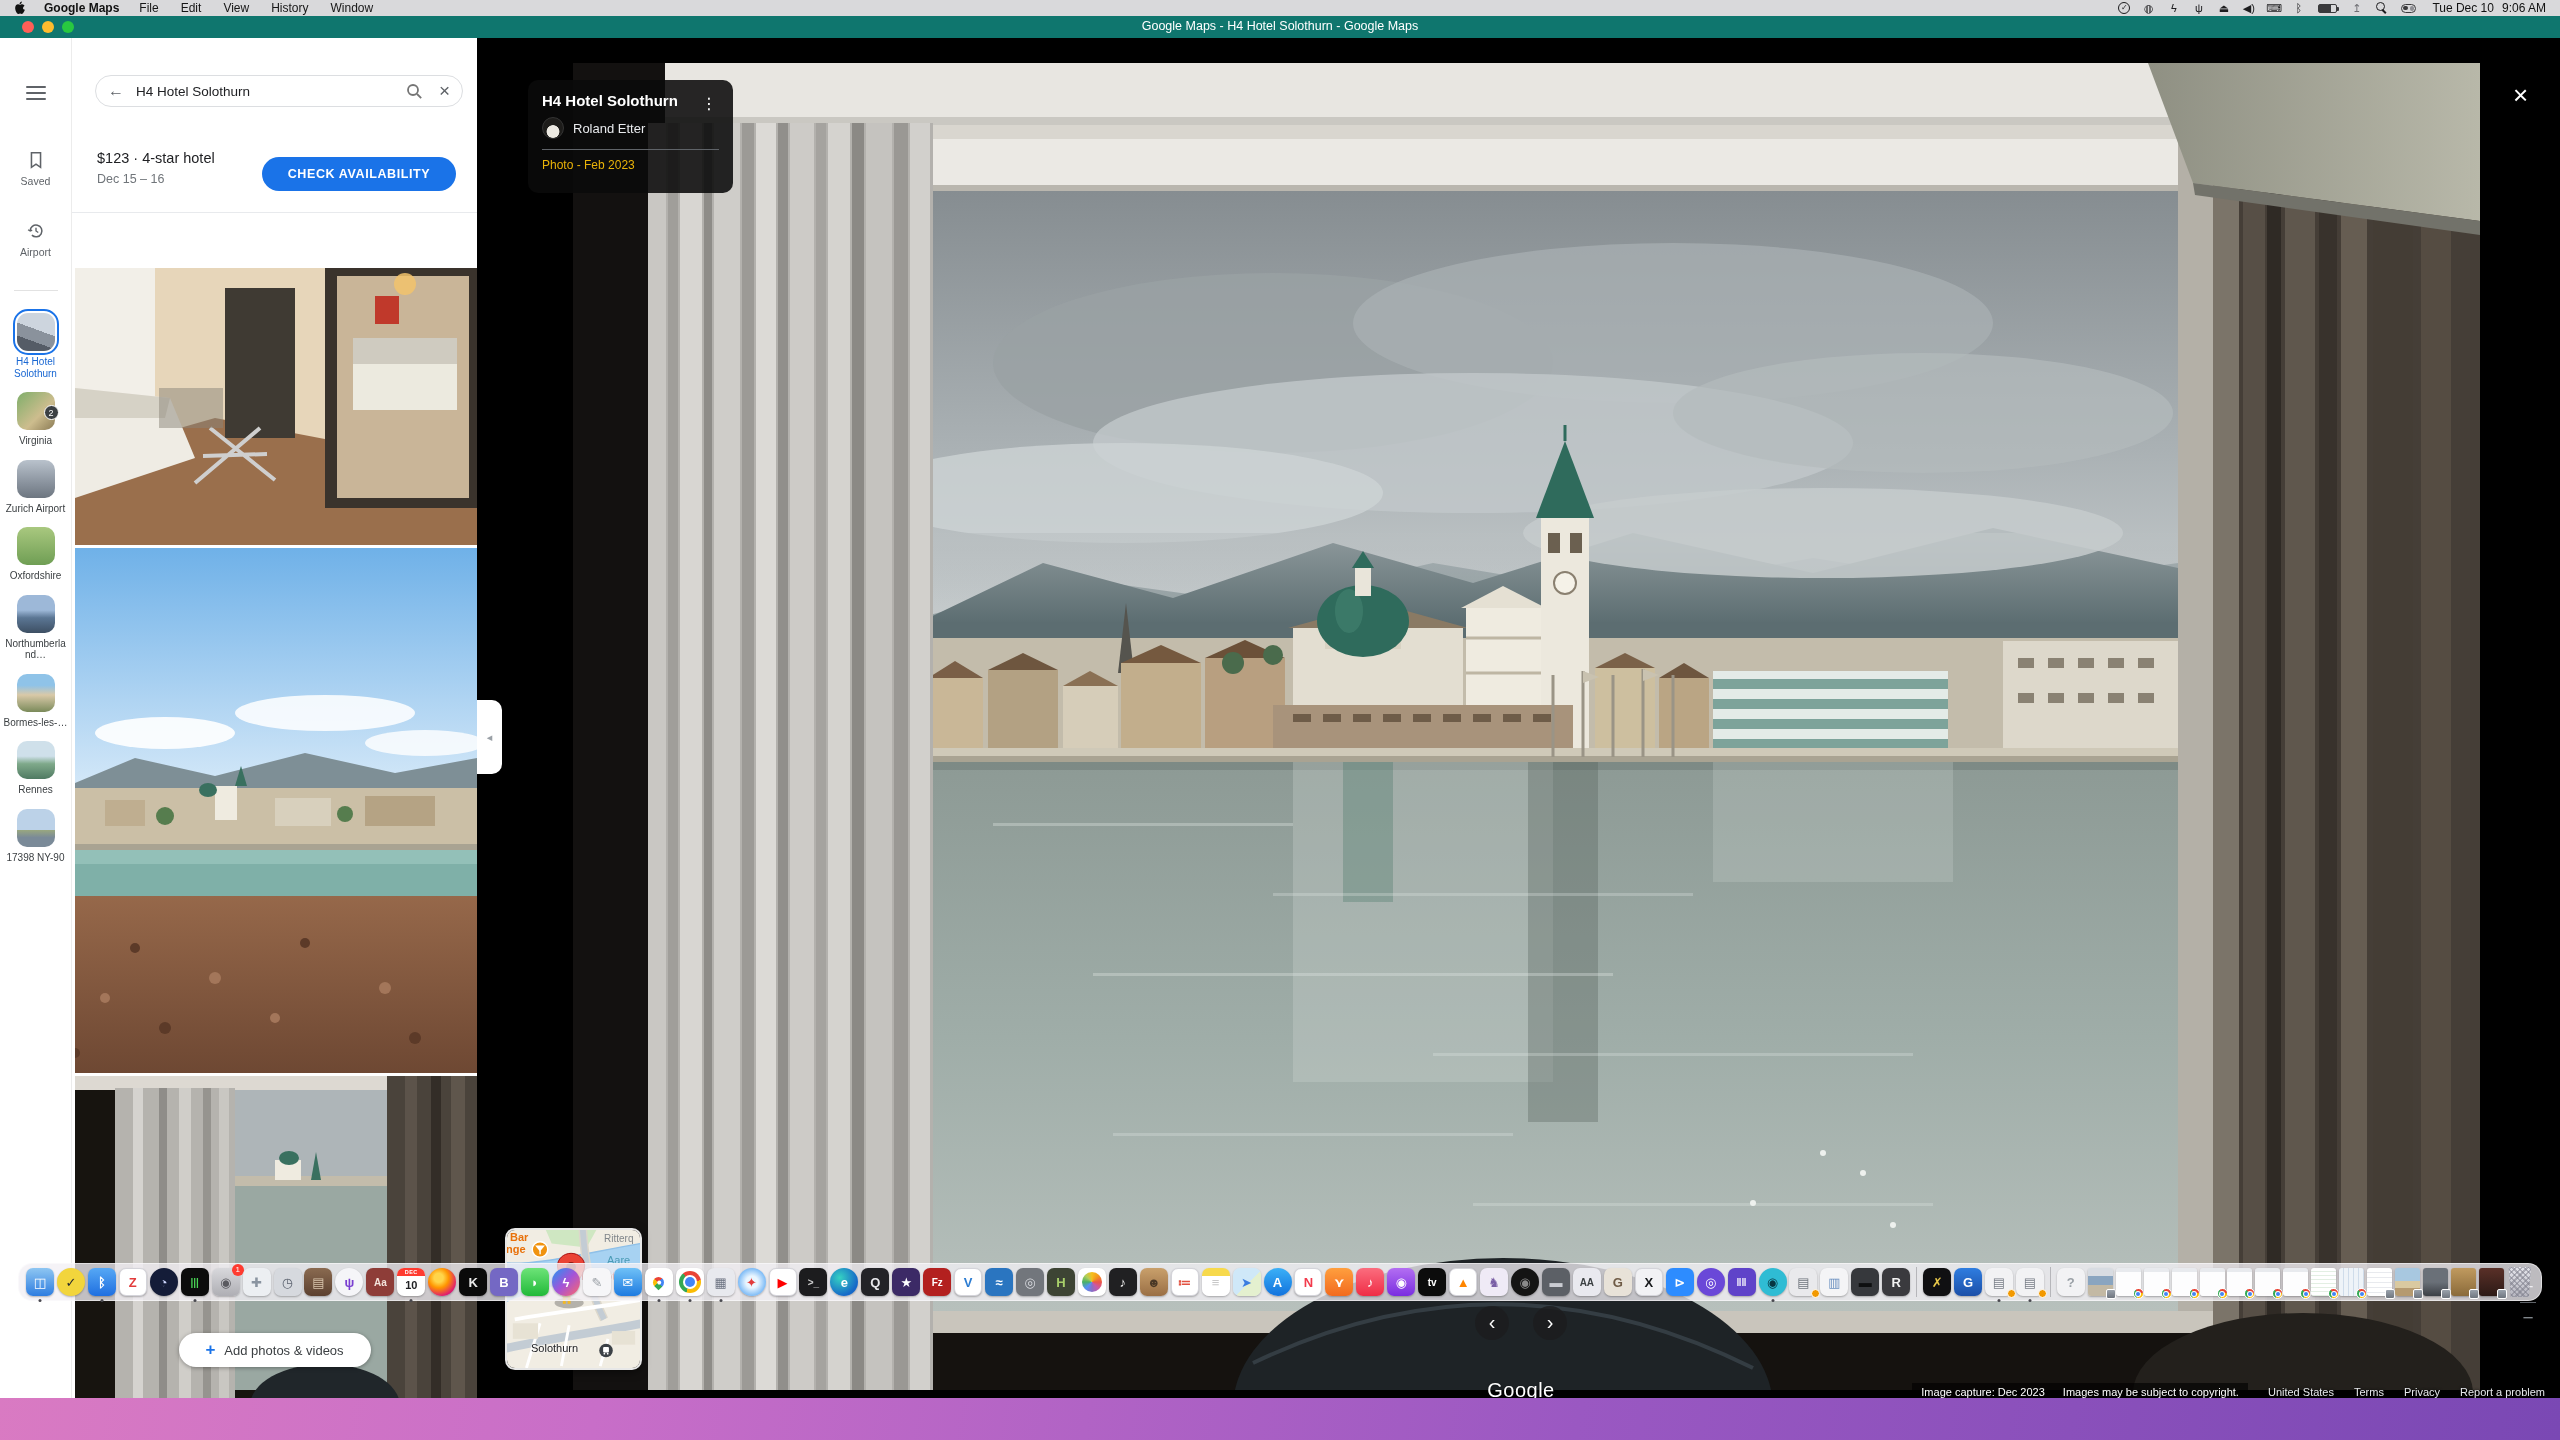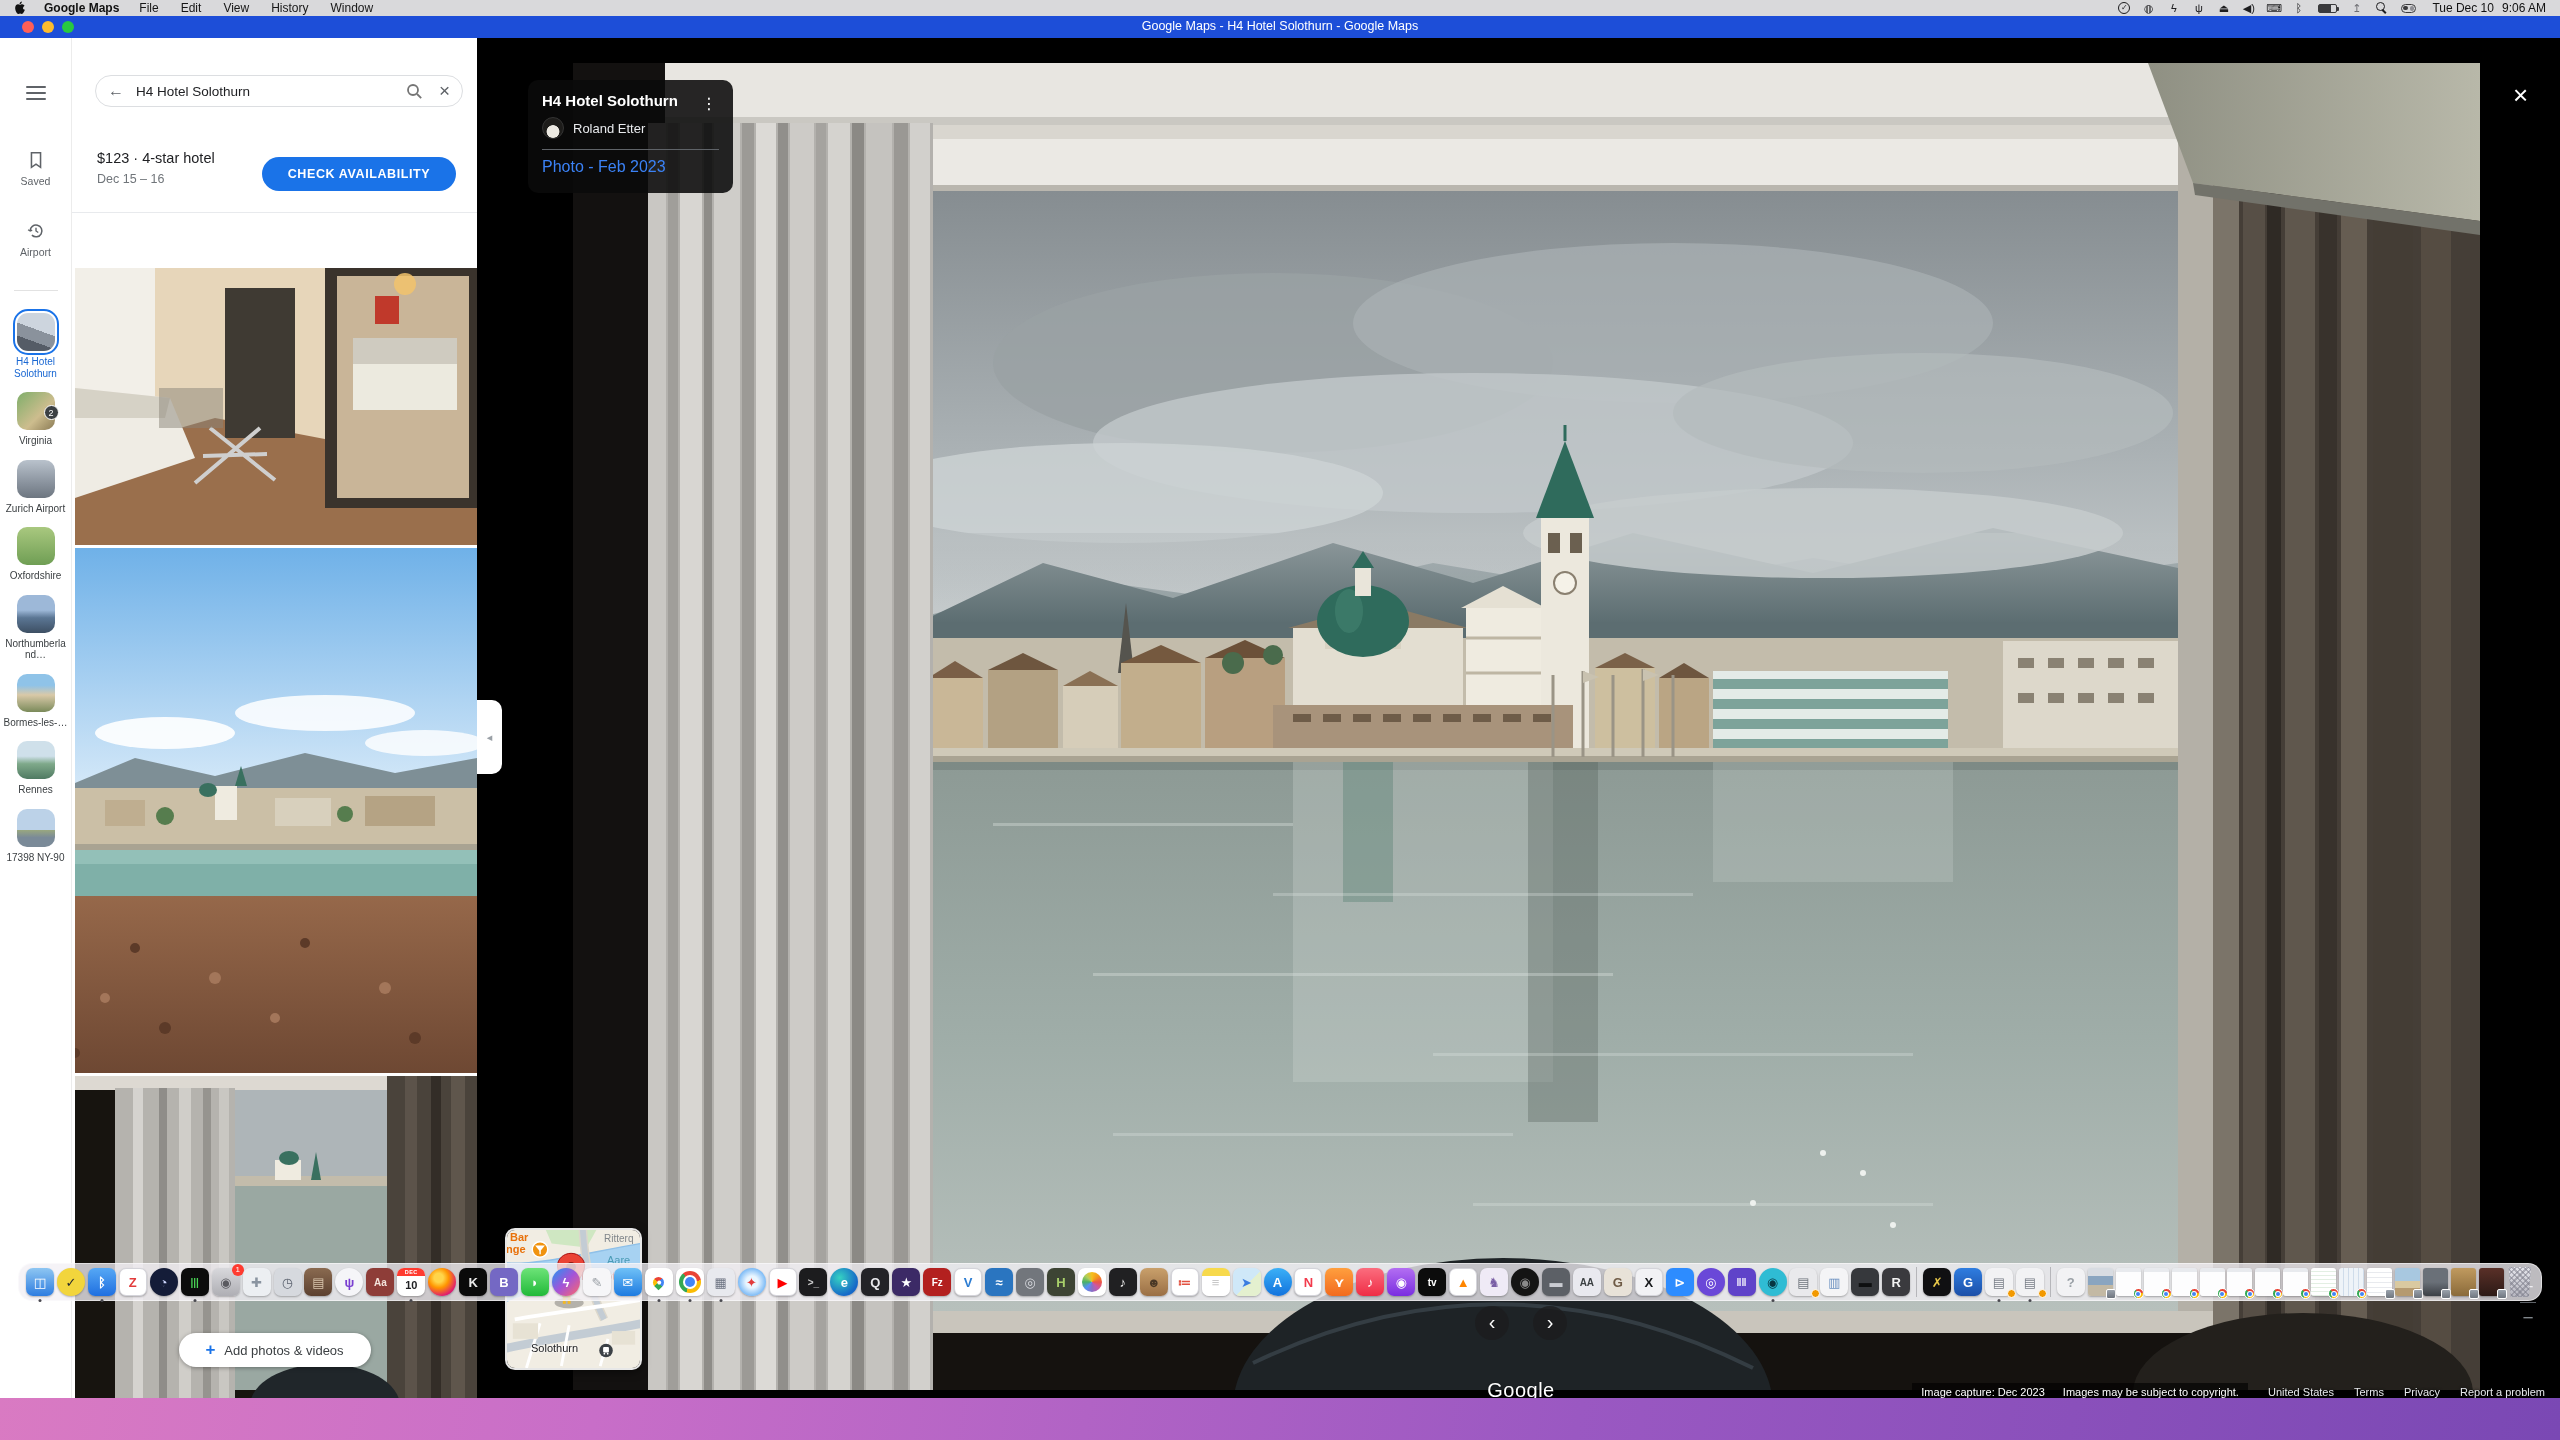--- a/index.html
+++ b/index.html
@@ -22,21 +22,21 @@
   .mb-icon.battery::after{content:"";position:absolute;right:-3px;top:2px;width:2px;height:4px;background:#3a3a3c;border-radius:0 1px 1px 0;}
   .mb-icon.search{min-width:0;width:12px;height:12px;position:relative;margin:0 5px;}
   .mb-icon.search::before{content:"";position:absolute;left:0;top:0;width:7px;height:7px;border:1.4px solid #1d1d1f;border-radius:50%;}
   .mb-icon.search::after{content:"";position:absolute;left:7px;top:7px;width:5px;height:1.6px;background:#1d1d1f;transform:rotate(45deg);transform-origin:0 0;}
   .mb-icon.toggle{min-width:0;width:15px;height:9px;border:1.2px solid #3a3a3c;border-radius:5px;position:relative;margin:0 4px;}
   .mb-icon.toggle::before{content:"";position:absolute;left:1px;top:1px;width:4.5px;height:4.5px;border-radius:50%;background:#3a3a3c;}
   .mb-icon.toggle::after{content:"";position:absolute;right:1px;bottom:1px;width:4.5px;height:4.5px;border-radius:50%;background:#8e8e93;}
   .mb-clock{display:flex;gap:8px;margin-left:6px;font-size:12px;}
 
   
-  .titlebar{position:absolute;left:0;top:16px;width:2560px;height:22px;background:#1d4ed8;z-index:40;padding-left:28px;}
+  .titlebar{position:absolute;left:0;top:16px;width:2560px;height:22px;background:#0f766e;z-index:40;padding-left:28px;}
   .tl{position:absolute;top:5px;width:12px;height:12px;border-radius:50%;}
   .tl.r{left:22px;background:#ff5f57;}
   .tl.y{left:42px;background:#febc2e;}
   .tl.g{left:62px;background:#28c840;}
   .tb-title{position:absolute;left:50%;top:3px;transform:translateX(-50%);color:#fff;font-size:12.5px;white-space:nowrap;}
 
   
   .app{position:absolute;left:0;top:38px;width:2560px;height:1360px;background:#000;}
 
   
@@ -81,21 +81,21 @@
   .viewer{position:absolute;left:477px;top:0;width:2083px;height:1360px;background:#000;overflow:hidden;}
   .photo{position:absolute;left:96px;top:25px;width:1907px;height:1327px;}
   .photo svg{display:block;width:100%;height:100%;}
   .collapse{position:absolute;left:0;top:662px;width:25px;height:74px;background:#fff;border-radius:0 10px 10px 0;box-shadow:1px 0 4px rgba(0,0,0,.4);display:flex;align-items:center;justify-content:center;color:#9aa0a6;font-size:11px;cursor:pointer;z-index:8;}
   .vhead{position:absolute;left:51px;top:42px;width:205px;height:113px;background:rgba(10,10,10,.88);border-radius:10px;padding:12px 14px;z-index:7;}
   .vtitle{color:#fff;font-size:15px;font-weight:700;}
   .vauthor{display:flex;align-items:center;gap:9px;margin-top:8px;}
   .avatar{width:22px;height:22px;border-radius:50%;background:radial-gradient(circle at 50% 68%,#ece9e2 0 36%,#1d1c1a 40%),#1d1c1a;border:1px solid #333;}
   .vauthname{color:#e8eaed;font-size:13px;}
   .vdiv{height:1px;background:#5f6368;margin:10px 0 8px 0;}
-  .vcap{color:#3b82f6;font-size:16px;}
+  .vcap{color:#eab308;font-size:12px;}
   .vmore{position:absolute;right:10px;top:12px;color:#fff;font-size:16px;letter-spacing:0;cursor:pointer;padding:2px 6px;}
   .vclose{position:absolute;left:2036px;top:45px;color:#fff;font-size:26px;line-height:24px;cursor:pointer;z-index:9;font-weight:400;}
   .navbtn{position:absolute;width:34px;height:34px;border-radius:50%;background:rgba(28,28,30,.78);color:#fff;display:flex;align-items:center;justify-content:center;font-size:20px;cursor:pointer;z-index:7;padding-bottom:2px;}
   .nav-prev{left:998px;top:1268px;}
   .nav-next{left:1056px;top:1268px;}
   .glogo{position:absolute;left:1044px;top:1341px;transform:translateX(-50%);color:#fff;font-size:20px;font-weight:500;letter-spacing:.5px;text-shadow:0 1px 3px rgba(0,0,0,.6);z-index:7;}
   .zoomctl{position:absolute;left:2038px;top:1240px;width:26px;display:flex;flex-direction:column;align-items:center;gap:6px;z-index:9;}
   .zbtn{color:#e8eaed;font-size:19px;cursor:pointer;line-height:18px;}
   .zbtn.out{color:#80868b;}
   .zline{width:16px;height:1px;background:#5f6368;}

